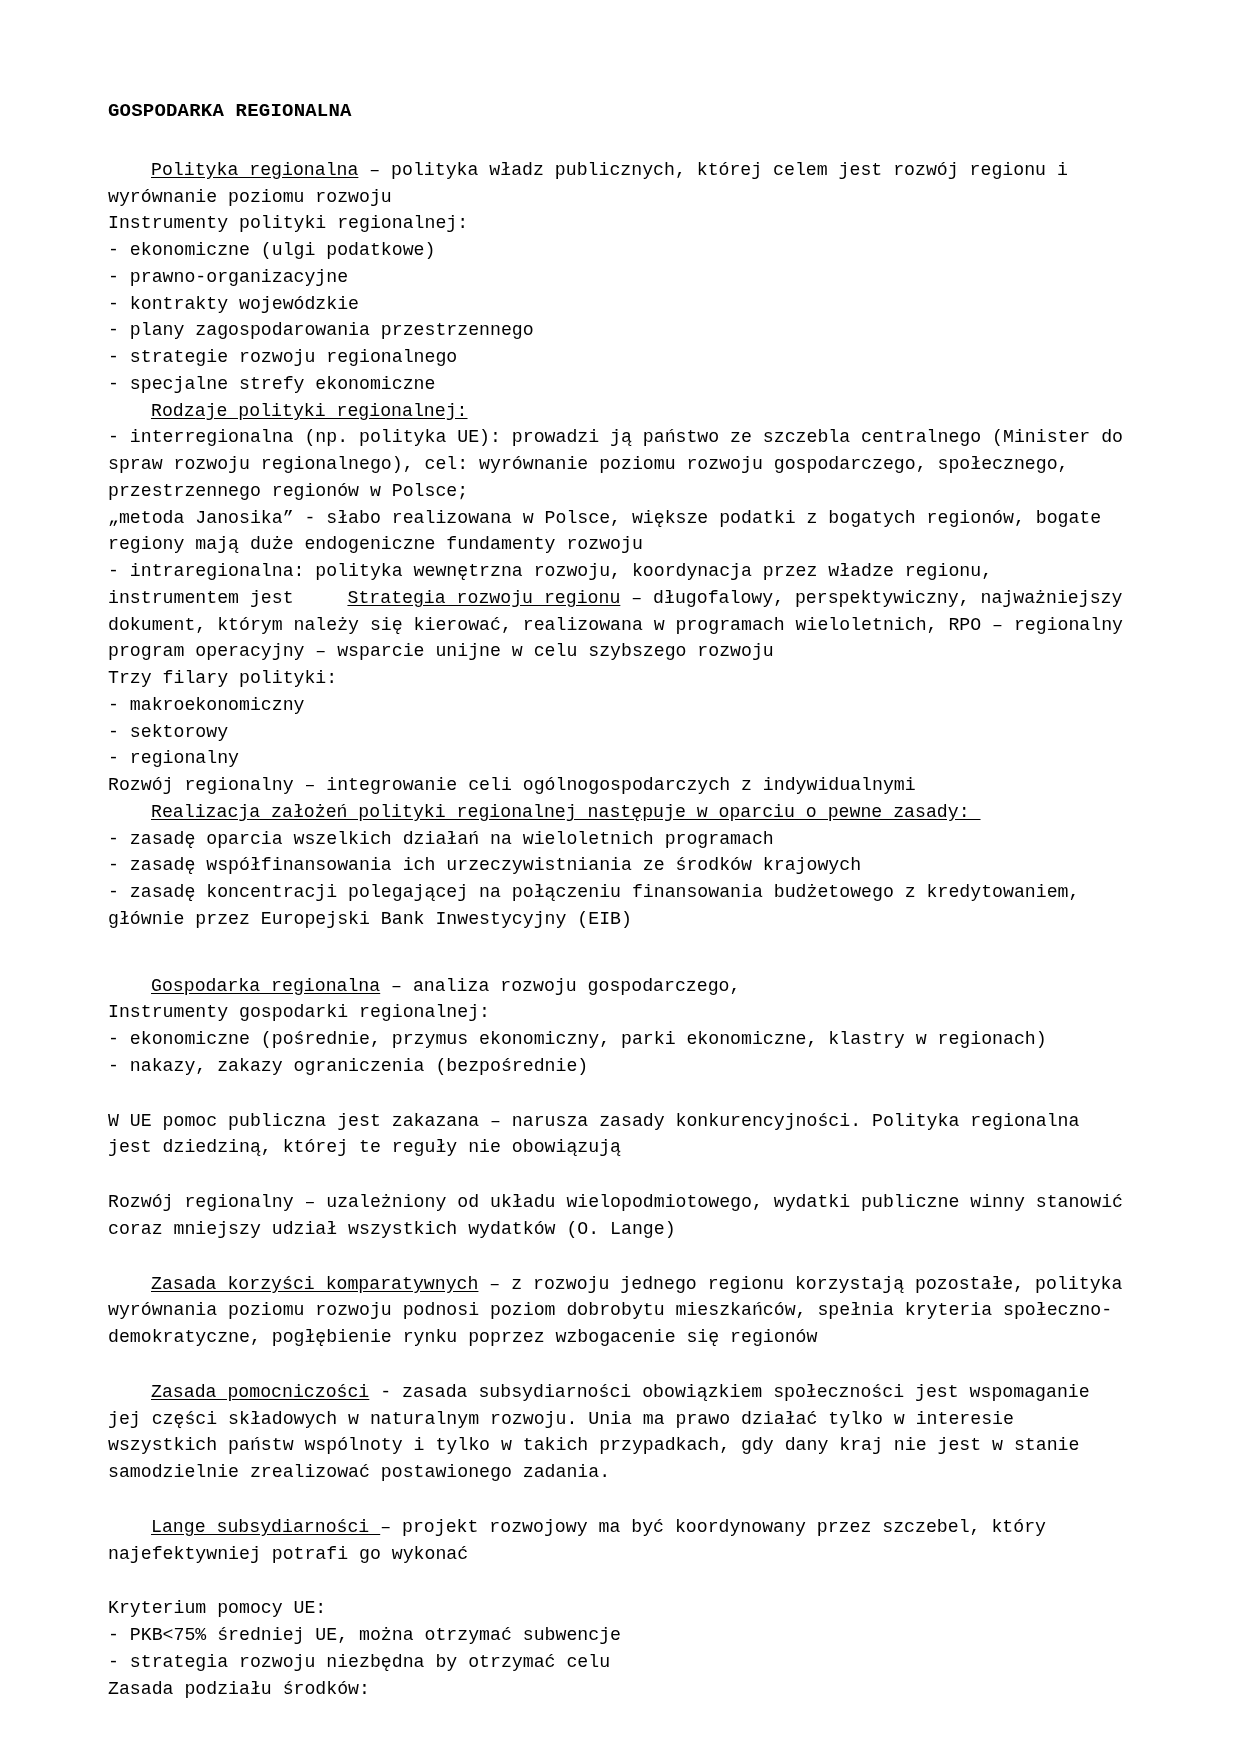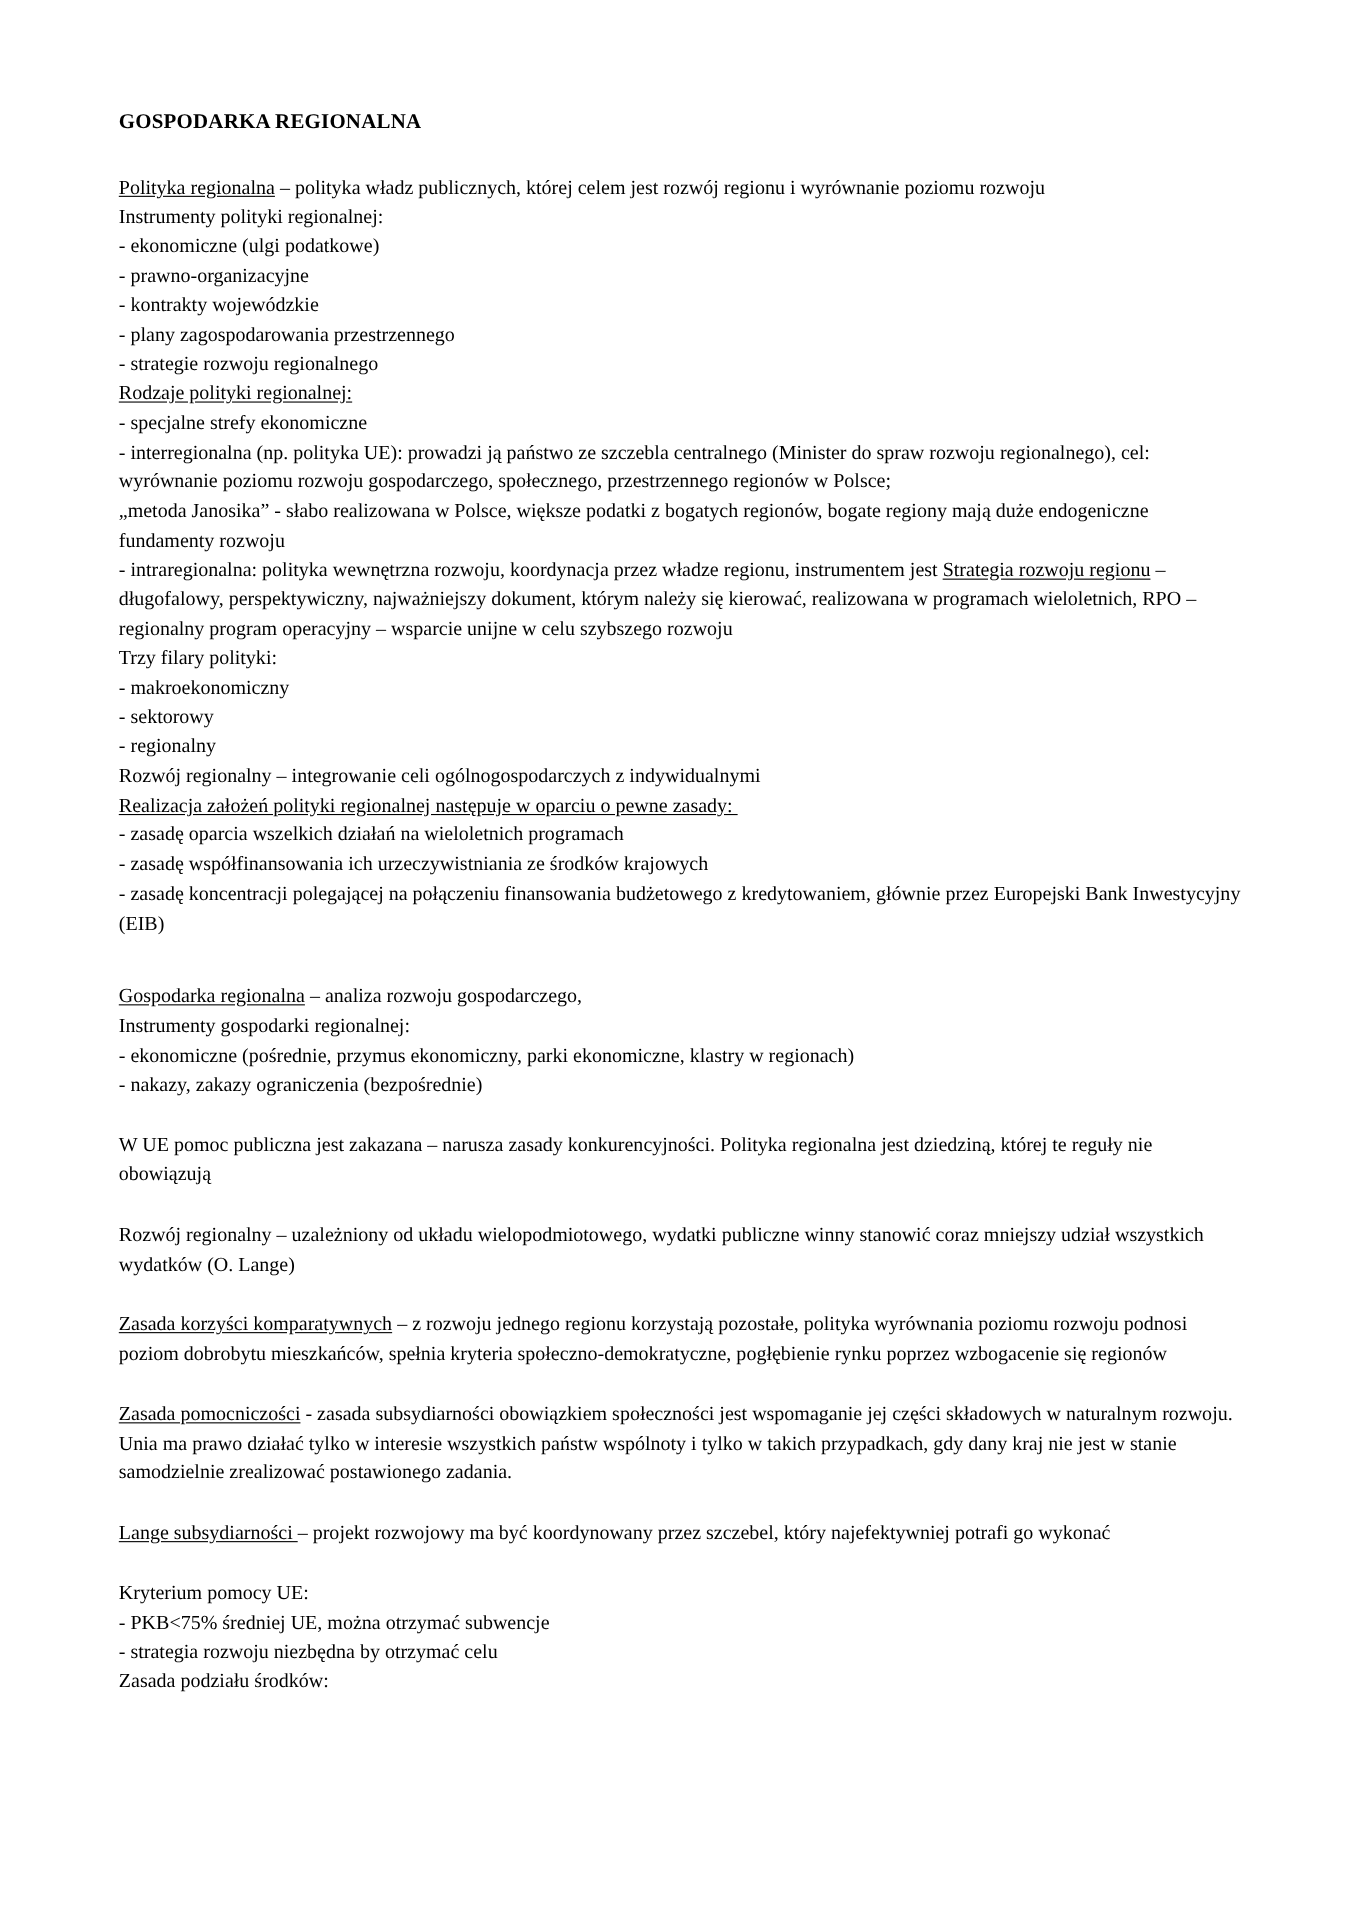--- a/index.html
+++ b/index.html
@@ -7,21 +7,21 @@
     padding: 0;
     background: #ffffff;
   }
   .page {
     width: 1240px;
     height: 1754px;
     position: relative;
     background: #ffffff;
     box-sizing: border-box;
     padding: 100px 108px 60px 108px;
-    font-family: Liberation Serif, serif;
+    font-family: Liberation Mono, monospace;
     color: #000000;
   }
   .doc-title {
     font-size: 19px;
     font-weight: bold;
     letter-spacing: 0.2px;
     margin: 0 0 34px 0;
     line-height: 1.2;
   }
   .block {
@@ -29,42 +29,43 @@
     line-height: 1.47;
     margin: 0;
   }
   .line {
     white-space: pre-wrap;
     word-wrap: break-word;
   }
   .u {
     text-decoration: underline;
     text-underline-offset: 2px;
+    margin-left: 43px;
   }
   .spacer-md { height: 28px; }
   .spacer-lg { height: 40px; }
   .para { margin: 0; }
 </style>
 </head>
 <body>
 
 <div class="page">
 
   <h1 class="doc-title">GOSPODARKA REGIONALNA</h1>
 
   <div class="block">
     <p class="line para"><span class="u">Polityka regionalna</span><span> – polityka władz publicznych, której celem jest rozwój regionu i wyrównanie poziomu rozwoju</span></p>
     <p class="line para">Instrumenty polityki regionalnej:</p>
     <p class="line para">- ekonomiczne (ulgi podatkowe)</p>
     <p class="line para">- prawno-organizacyjne</p>
     <p class="line para">- kontrakty wojewódzkie</p>
     <p class="line para">- plany zagospodarowania przestrzennego</p>
     <p class="line para">- strategie rozwoju regionalnego</p>
+    <p class="line para">- specjalne strefy ekonomiczne</p>
     <p class="line para"><span class="u">Rodzaje polityki regionalnej:</span></p>
-    <p class="line para">- specjalne strefy ekonomiczne</p>
     <p class="line para">- interregionalna (np. polityka UE): prowadzi ją państwo ze szczebla centralnego (Minister do spraw rozwoju regionalnego), cel: wyrównanie poziomu rozwoju gospodarczego, społecznego, przestrzennego regionów w Polsce;</p>
     <p class="line para">„metoda Janosika” - słabo realizowana w Polsce, większe podatki z bogatych regionów, bogate regiony mają duże endogeniczne fundamenty rozwoju</p>
     <p class="line para"><span>- intraregionalna: polityka wewnętrzna rozwoju, koordynacja przez władze regionu, instrumentem jest </span><span class="u">Strategia rozwoju regionu</span><span> – długofalowy, perspektywiczny, najważniejszy dokument, którym należy się kierować, realizowana w programach wieloletnich, RPO – regionalny program operacyjny – wsparcie unijne w celu szybszego rozwoju</span></p>
     <p class="line para">Trzy filary polityki:</p>
     <p class="line para">- makroekonomiczny</p>
     <p class="line para">- sektorowy</p>
     <p class="line para">- regionalny</p>
     <p class="line para">Rozwój regionalny – integrowanie celi ogólnogospodarczych z indywidualnymi</p>
     <p class="line para"><span class="u">Realizacja założeń polityki regionalnej następuje w oparciu o pewne zasady: </span></p>
     <p class="line para">- zasadę oparcia wszelkich działań na wieloletnich programach</p>

